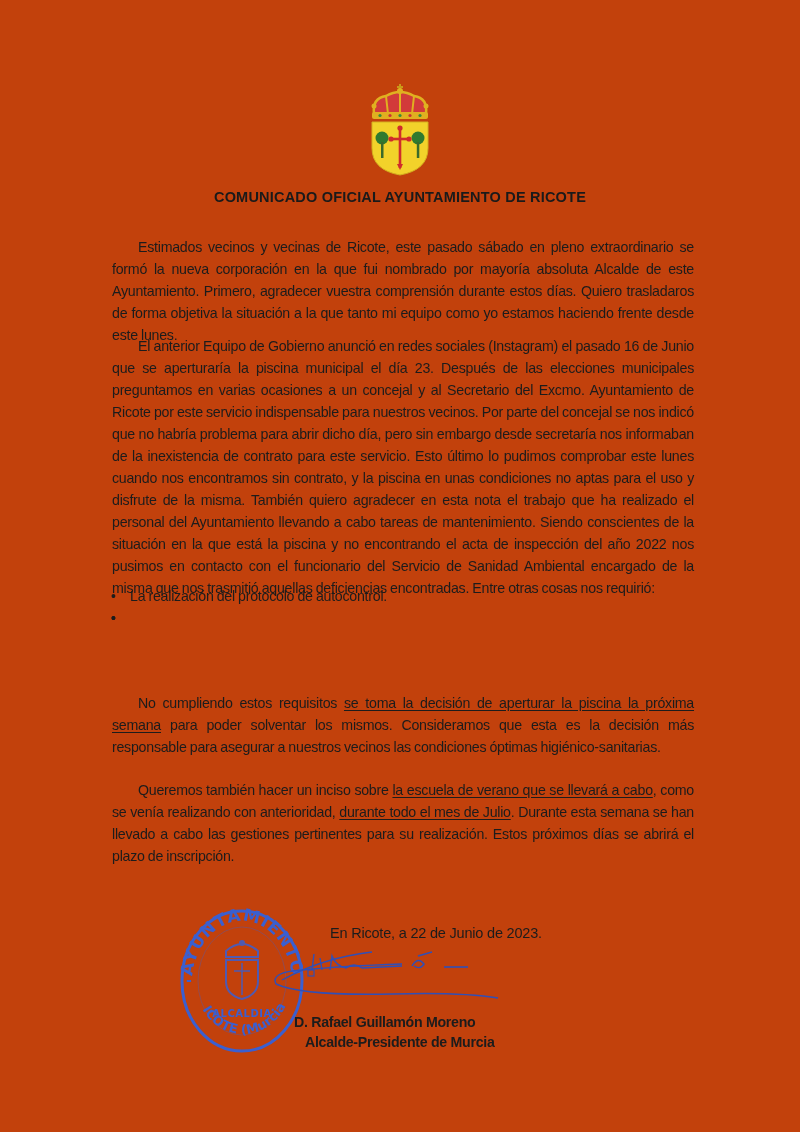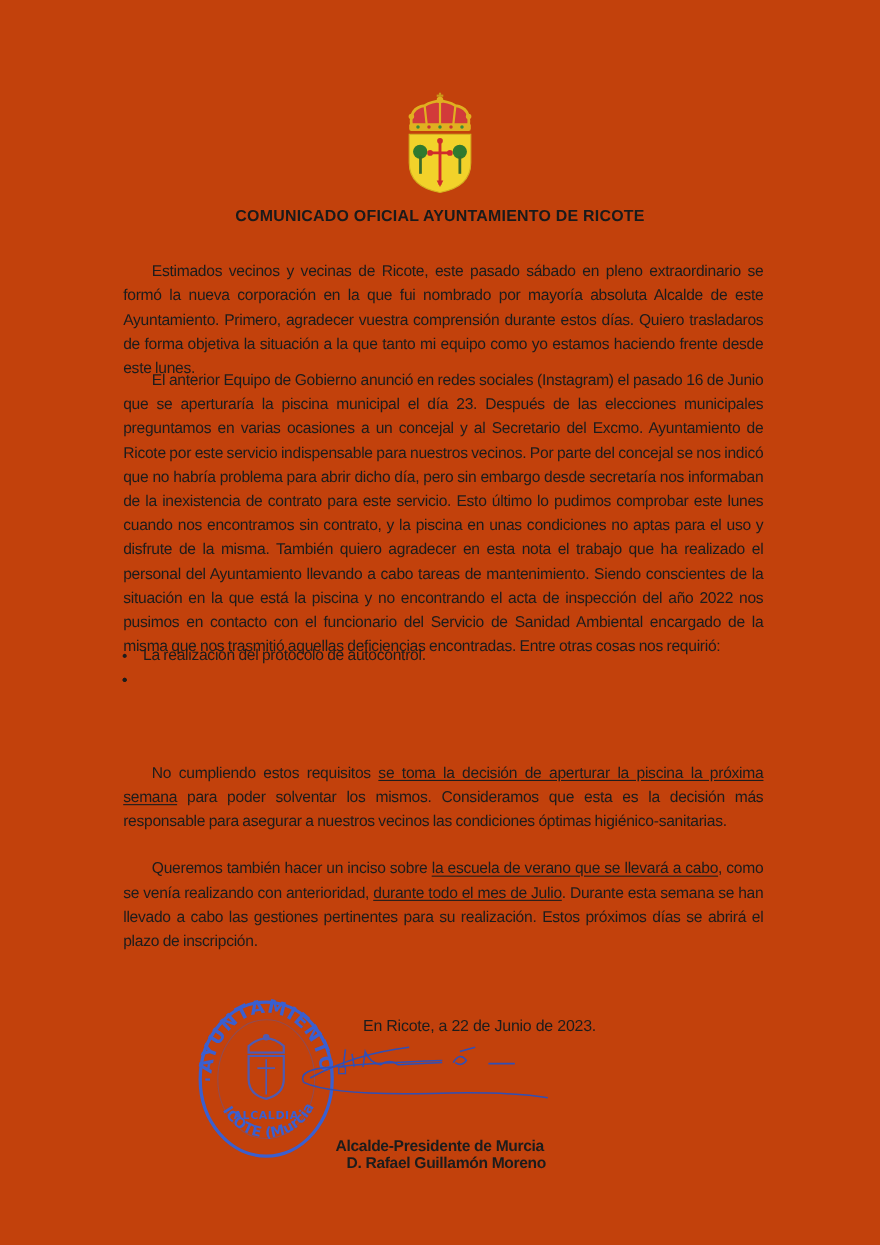--- a/index.html
+++ b/index.html
@@ -18,21 +18,21 @@
   #p3 { top: 688px; }
   #p4 { top: 775px; }
   #p5 { top: 859px; }
   ul { margin: 0; padding: 0; list-style: none; }
   ul li { position: relative; padding-left: 22px; }
   ul li .bullet { position: absolute; left: 3px; top: 0; font-size: 14px; }
   .u { text-decoration: underline; text-underline-offset: 2px; }
   .stamp { position: absolute; left: 178px; top: 905px; width: 128px; height: 150px; }
   .sign-date { position: absolute; left: 304px; top: 925px; font-size: 14.5px; letter-spacing: -0.2px; margin-left: 26px; }
   .signature { position: absolute; left: 262px; top: 940px; width: 240px; height: 60px; }
-  .sign-name { position: absolute; left: 315px; top: 1011px; font-size: 14.2px; font-weight: bold; letter-spacing: -0.3px; line-height: 22px; margin-top: 36px; }
+  .sign-name { position: absolute; left: 294px; top: 1011px; font-size: 14.2px; font-weight: bold; letter-spacing: -0.3px; line-height: 22px; }
   .sign-role { position: absolute; left: 305px; top: 1031px; font-size: 14.2px; font-weight: bold; letter-spacing: -0.3px; line-height: 22px; }
 </style>
 </head>
 <body>
 
 <div class="page">
 
   <svg class="coat" viewBox="0 0 68 92">
 
     <g>

